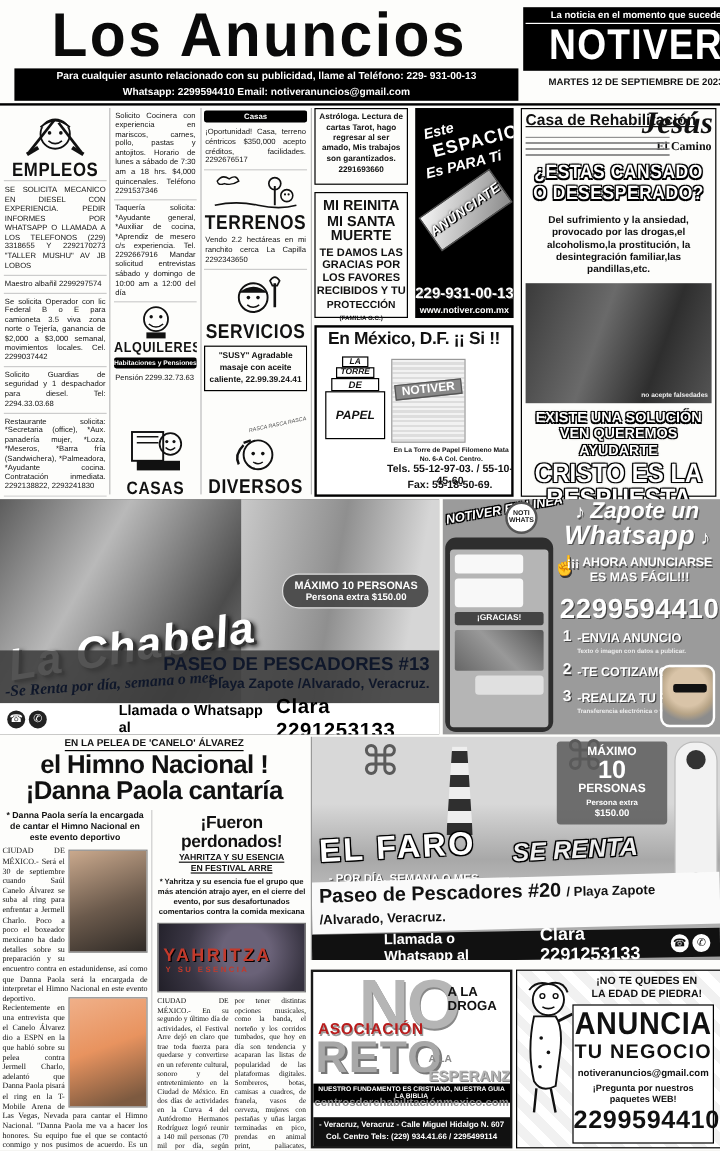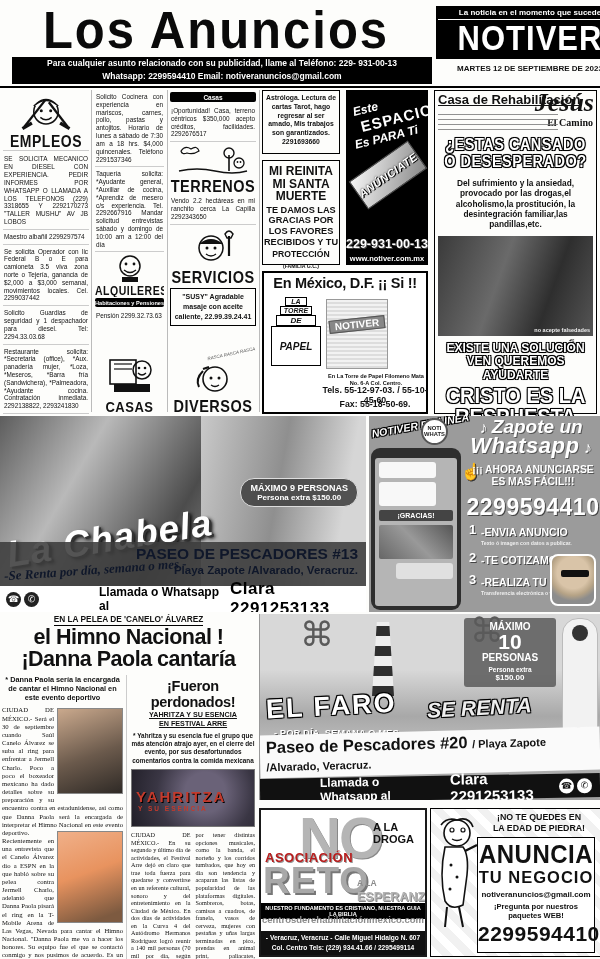--- a/index.html
+++ b/index.html
@@ -411,21 +411,21 @@
       <div>RESPUESTA</div>
     </div>
   </div>
 
   <div id="chabela">
     <div id="chabela-photos">
       <div id="chabela-photo-1"></div>
       <div id="chabela-photo-2"></div>
     </div>
     <div id="chabela-badge">
-      <div class="b1">MÁXIMO 9 PERSONAS</div>
+      <div class="b1">MÁXIMO 10 PERSONAS</div>
       <div class="b2">Persona extra $150.00</div>
     </div>
     <div id="chabela-name">La Chabela</div>
     <div id="chabela-band">
       <div id="chabela-addr1">PASEO DE PESCADORES #13</div>
       <div id="chabela-addr2">Playa Zapote /Alvarado, Veracruz.</div>
       <div id="chabela-renta">-Se Renta por día, semana o mes -</div>
     </div>
     <div id="chabela-footer">
       <div class="contact-icons">

